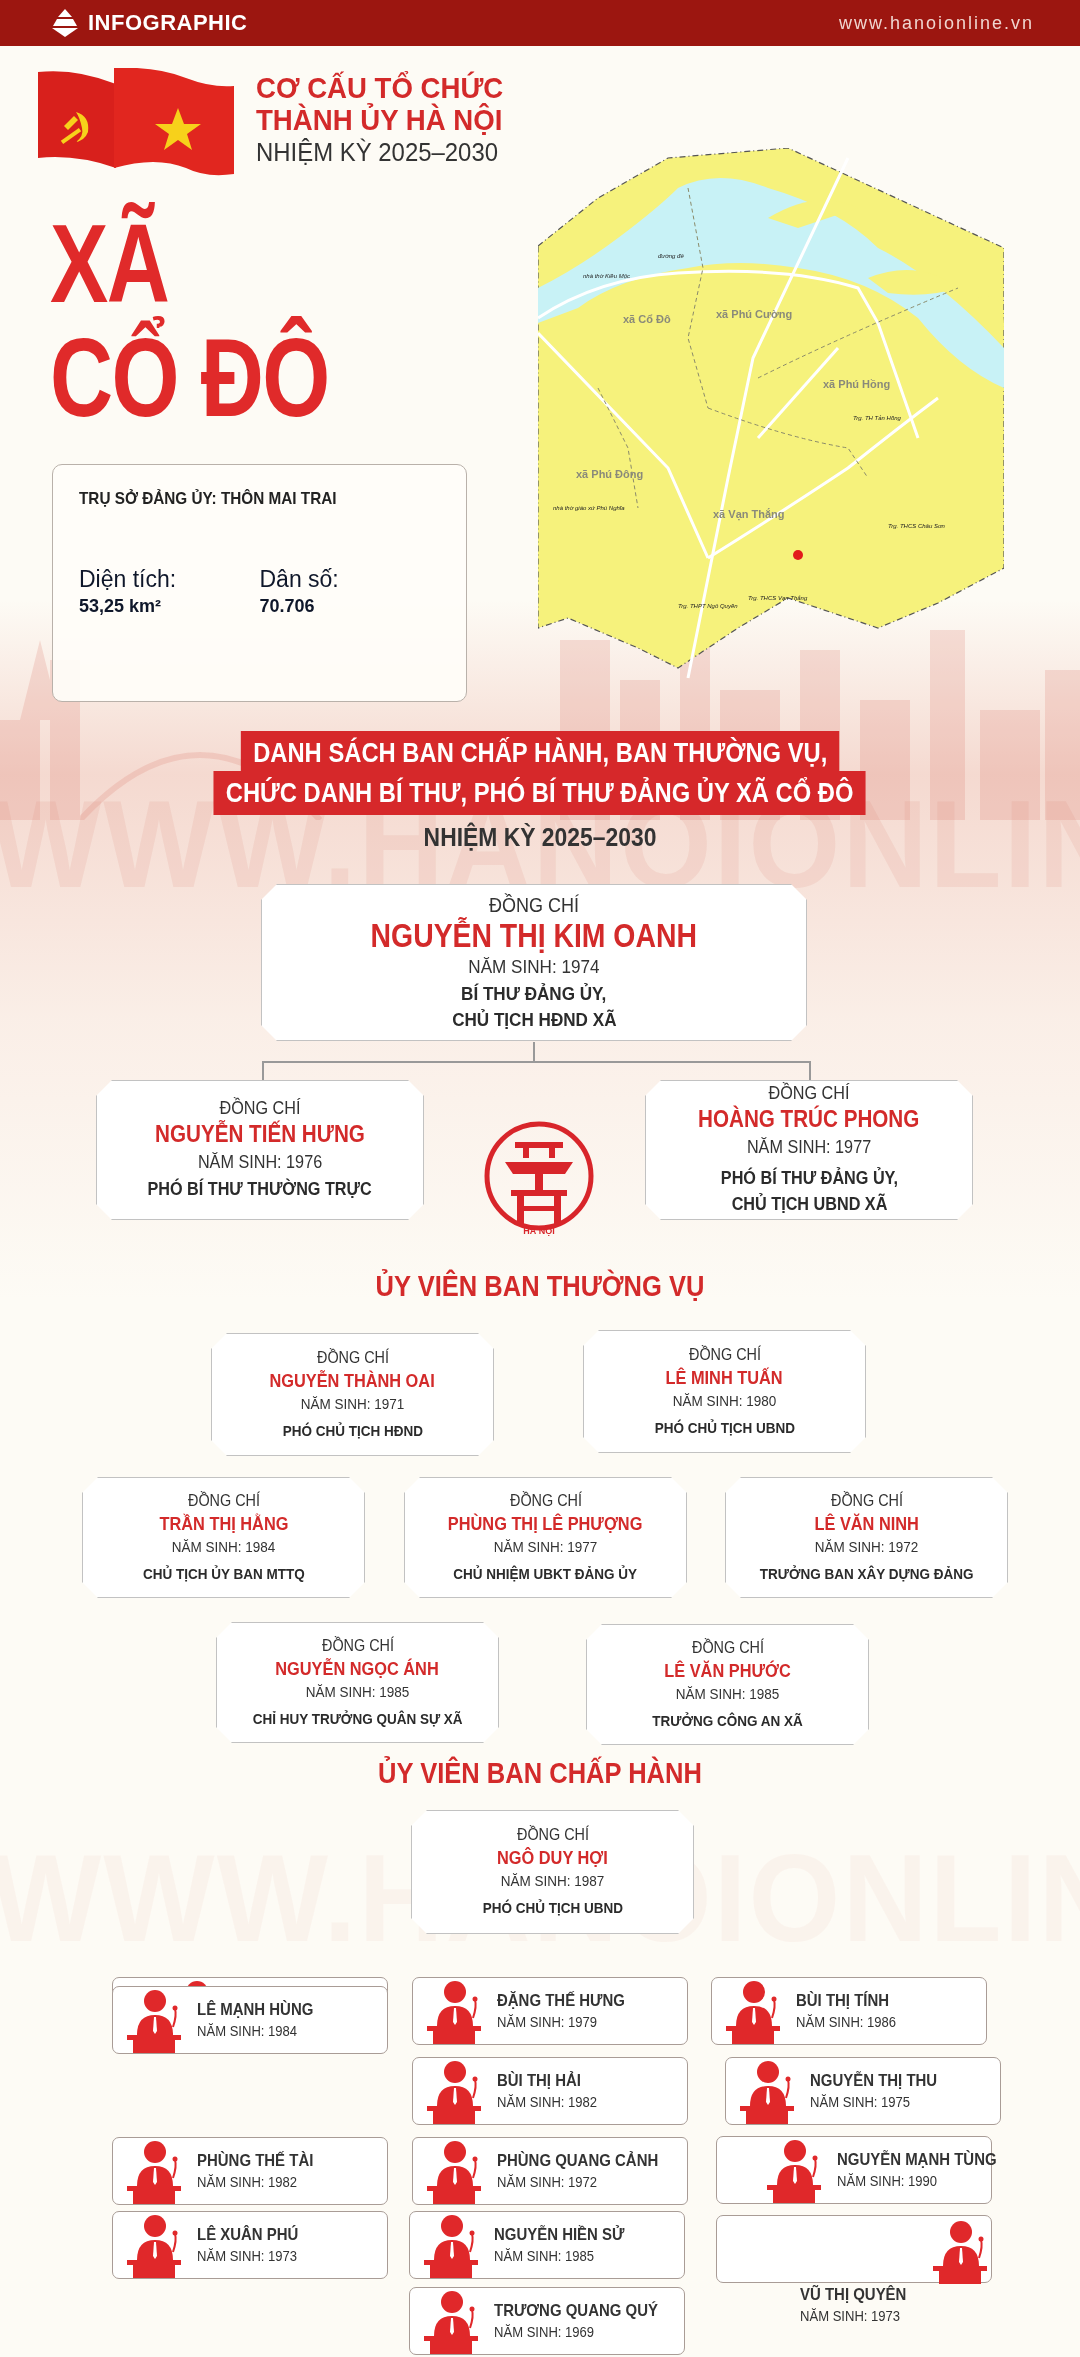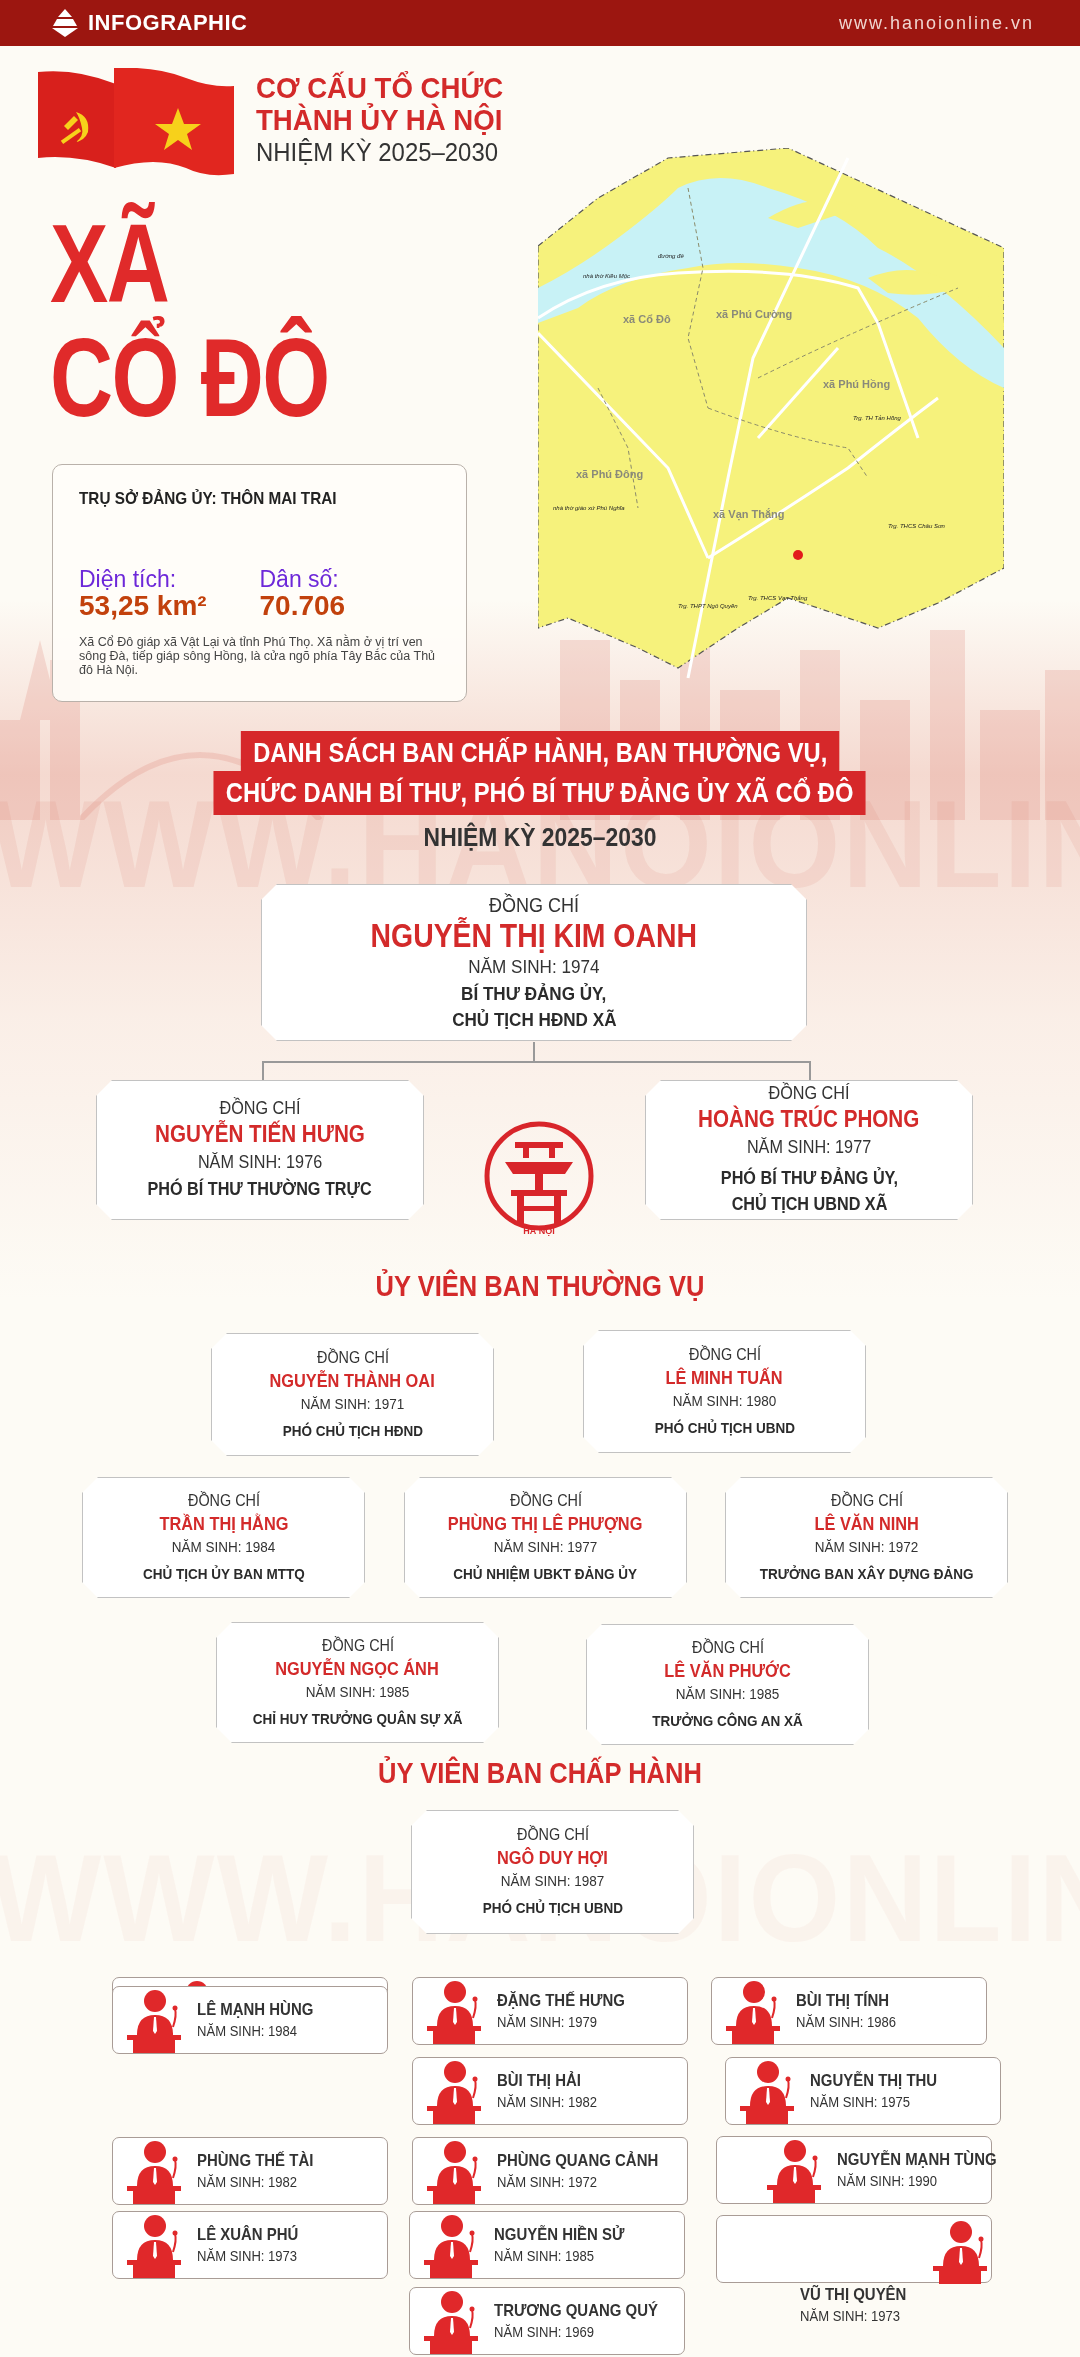--- a/index.html
+++ b/index.html
@@ -49,22 +49,22 @@
   .big-name .l2 { font-size: 112px; line-height: 120px; transform: scaleX(.78); transform-origin: left; letter-spacing: -2px; }
 
   .info-card {
     position: absolute; left: 52px; top: 464px; width: 415px; height: 238px;
     border: 1.5px solid #b9b1aa; border-radius: 10px; background: rgba(255,253,248,.92);
     padding: 24px 26px;
   }
   .info-card .hq { font-weight: 700; font-size: 17px; color: #222; transform: scaleX(.9); transform-origin: left; }
   .stats { display: flex; margin-top: 58px; }
   .stat { width: 215px; }
-  .stat .lbl { font-size: 23px; color: #6d28d9; line-height: 24px; }
-  .stat .val { font-size: 28px; font-weight: 700; color: #c2410c; line-height: 30px; }
+  .stat .lbl { font-size: 23px; color: #0f172a; line-height: 24px; }
+  .stat .val { font-size: 18px; font-weight: 700; color: #0f172a; line-height: 30px; }
   .info-card .desc { margin-top: 14px; font-size: 12.5px; line-height: 14px; color: #444; }
 
   .map { position: absolute; left: 538px; top: 148px; width: 466px; height: 532px; }
 
   .banner { position: absolute; left: 0; width: 1080px; top: 731px; text-align: center; }
   .banner .row { display: inline-block; background: #d6282a; color: #fff; font-weight: 700; font-size: 27px; line-height: 44px; padding: 0 14px; transform: scaleX(.88); }
   .banner .r2 { margin-top: -4px; }
   .term { position: absolute; left: 0; width: 1080px; top: 822px; text-align: center; font-weight: 700; font-size: 26px; color: #333; transform: scaleX(.88); }
 
   .card {
@@ -165,21 +165,20 @@
   <div class="stats">
     <div class="stat">
       <div class="lbl">Diện tích:</div>
       <div class="val">53,25 km²</div>
     </div>
     <div class="stat">
       <div class="lbl">Dân số:</div>
       <div class="val">70.706</div>
     </div>
   </div>
-  <div class="desc">Xã Cổ Đô giáp xã Vật Lại và tỉnh Phú Thọ. Xã nằm ở vị trí ven sông Đà, tiếp giáp sông Hồng, là cửa ngõ phía Tây Bắc của Thủ đô Hà Nội.</div>
 </div>
 
 <svg class="map" viewBox="0 0 466 532">
   <path d="M0 98 L60 50 L130 10 L250 0 L466 100 L466 420 L400 455 L340 480 L250 450 L200 480 L140 520 L100 500 L30 470 L0 480 Z" fill="#f6f27c" stroke="#555" stroke-dasharray="6 3 1 3" stroke-width="1.2"></path>
   <path d="M0 140 Q40 120 80 90 Q120 60 140 40 Q180 20 230 40 Q300 60 340 100 Q400 130 466 200 L466 240 Q420 220 380 170 Q330 130 260 120 Q200 110 150 120 Q80 130 40 160 L0 175 Z" fill="#c8f2f6"></path>
   <path d="M230 70 Q280 40 320 60 Q290 70 260 80 Z" fill="#f6f27c"></path>
   <path d="M330 130 Q380 110 420 140 Q390 150 350 145 Z" fill="#f6f27c"></path>
   <path d="M440 150 Q466 140 466 180 Q450 190 440 170 Z" fill="#f6f27c"></path>
   <g fill="none" stroke="#fff" stroke-width="3">
     <path d="M0 170 Q60 130 140 125 Q250 118 320 140 L340 175 L380 290"></path>

